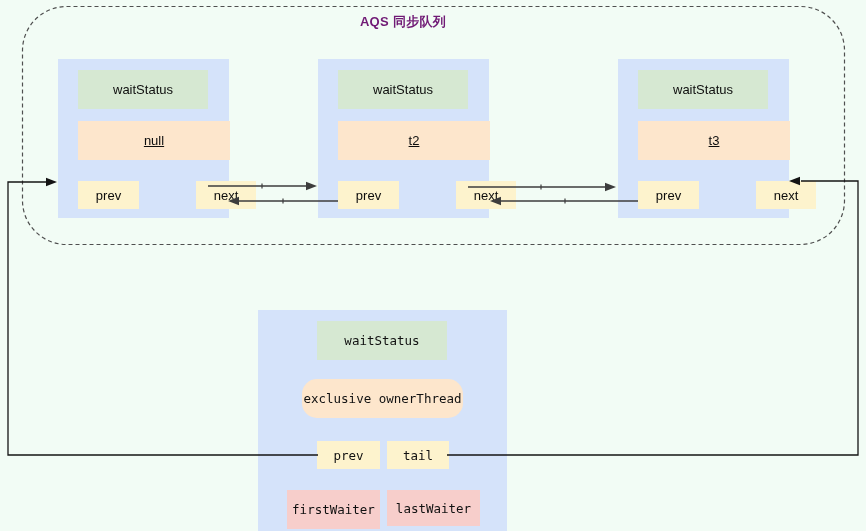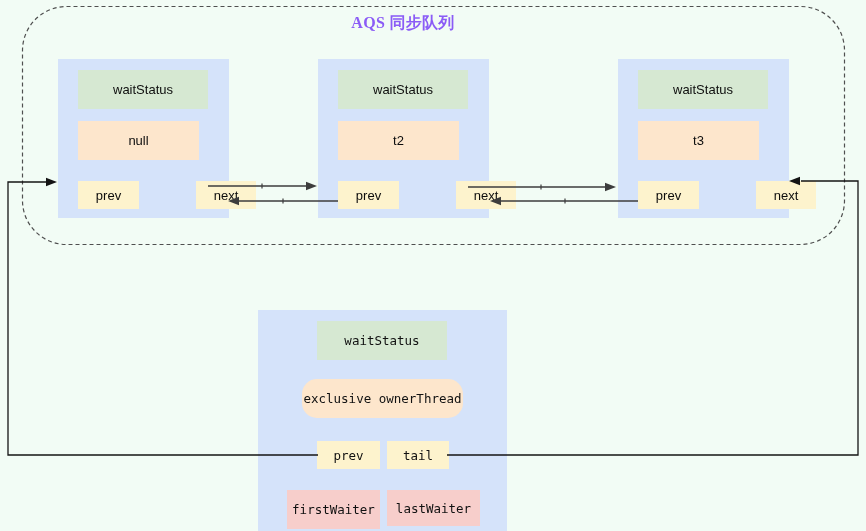--- a/index.html
+++ b/index.html
@@ -6,36 +6,36 @@
   .stage {
     position:relative;
     width:866px; height:531px;
     background: var(--page-bg, #f2fcf5);
     font-family: "Liberation Sans", sans-serif;
     overflow:hidden;
   }
   .title {
     position:absolute; left:403px; top:13px;
     transform:translateX(-50%);
-    font-size:16px; font-weight:bold; color:#8b5cf6;
-    white-space:nowrap; letter-spacing:.3px;font-family:Liberation Serif, serif;
+    font-size:13px; font-weight:bold; color:#701a75;
+    white-space:nowrap; letter-spacing:.3px;
   }
   .node {
     position:absolute; top:59px; width:171px; height:159px;
     background: var(--node-fill, #d5e3fa);
   }
   .n1 { left:58px; }
   .n2 { left:318px; }
   .n3 { left:618px; }
   .cell {
     position:absolute; display:flex; align-items:center; justify-content:center;
     font-size:13px; color:#0d0d0d; white-space:nowrap;
   }
   .node .ws   { left:20px; top:11px;  width:130px; height:39px; background: var(--wait-status-fill, #d6e8d2); }
-  .node .val  { left:20px; top:62px;  width:121px; height:39px; background: var(--thread-fill, #fde6cc); }
+  .node .val  { left:20px; top:62px;  width:152px; height:39px; background: var(--thread-fill, #fde6cc); text-decoration: underline; }
   .node .prev { left:20px; top:122px; width:61px;  height:28px; background: var(--pointer-fill, #fdf3cd); }
   .node .next { left:90px; top:122px; width:60px;  height:28px; background: var(--pointer-fill, #fdf3cd); margin-left: 48px; }
 
   .aqs-box {
     position:absolute; left:258px; top:310px; width:249px; height:221px;
     background: var(--node-fill, #d5e3fa);
   }
   .aqs-box .cell {
     font-family: "DejaVu Sans Mono", "Liberation Mono", monospace;
     font-size:12.5px; color:#111;

